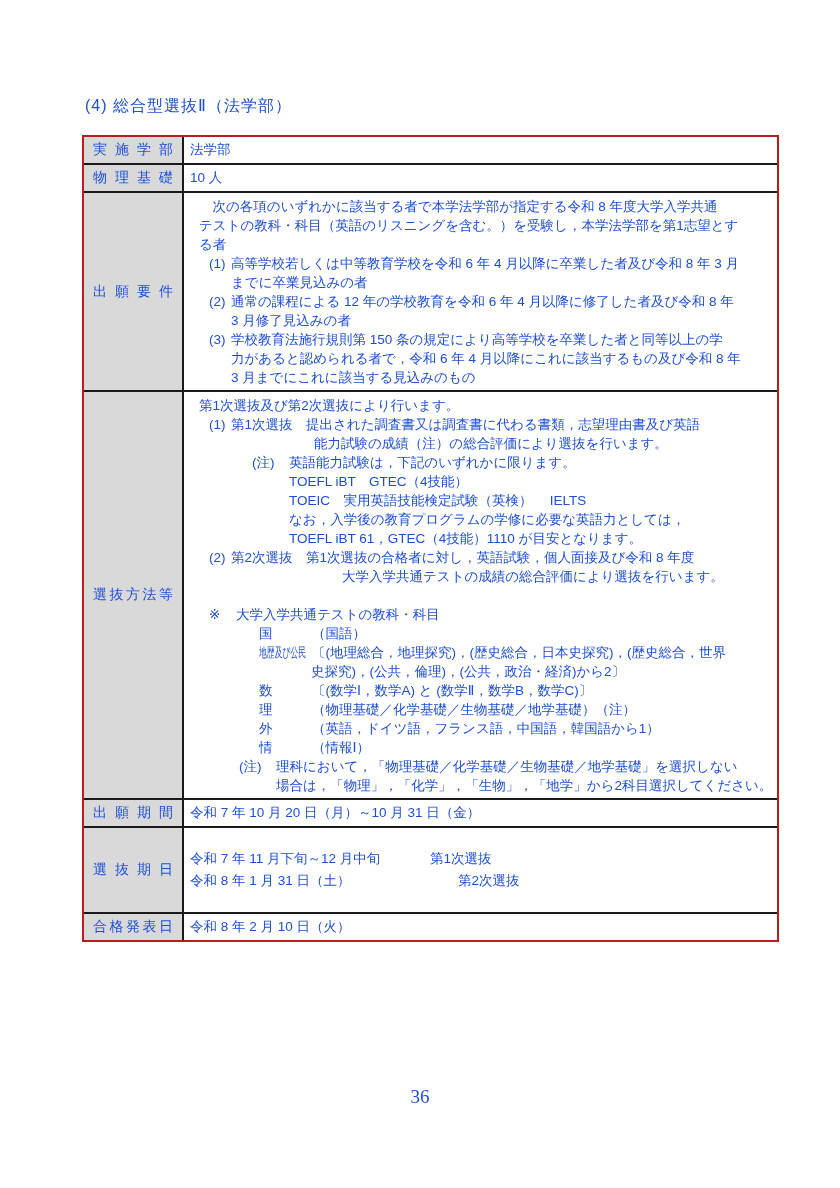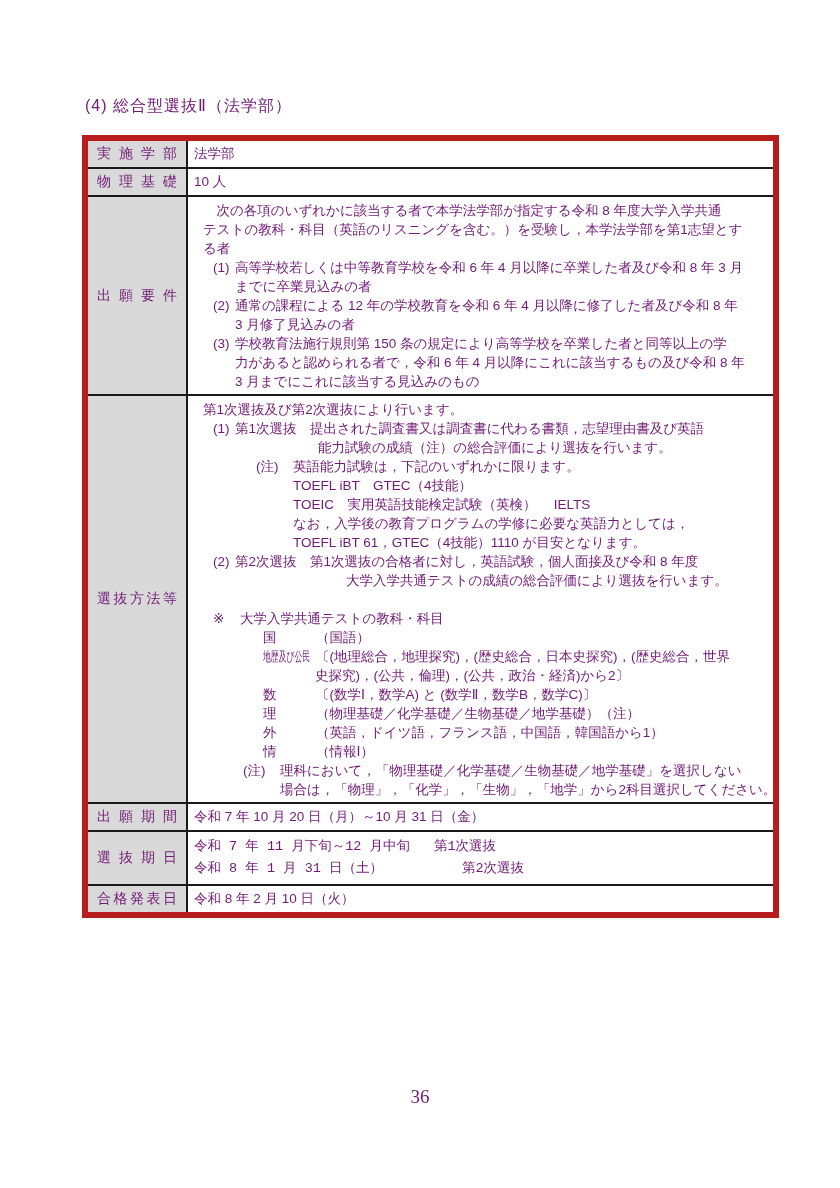--- a/index.html
+++ b/index.html
@@ -1,27 +1,27 @@
 <!DOCTYPE html>
 <html lang="ja"><head>
 <meta charset="utf-8">
 <style>
   html,body{margin:0;padding:0;background:#ffffff;}
   .page{
     position:relative;width:840px;height:1188px;background:#ffffff;
     font-family:"Liberation Sans","DejaVu Sans",sans-serif;
-    color:#701a75;overflow:hidden;
+    color:#1d4ed8;overflow:hidden;
   }
   .title{
     position:absolute;left:85px;top:96px;
     font-size:16px;letter-spacing:1px;white-space:pre;
   }
   .table{
     position:absolute;left:82px;top:135px;width:697px;
-    border:6px solid #b91c1c;box-sizing:border-box;
+    border:2px solid #b91c1c;box-sizing:border-box;
   }
   .trow{display:flex;border-top:2px solid #1a1a1a;}
   .trow:first-child{border-top:none;}
   .tlabel{
     flex:none;width:100px;background:#d9d9d9;
     border-right:2px solid #1a1a1a;box-sizing:border-box;
     display:flex;align-items:center;justify-content:center;
     font-size:14px;
   }
   .tlabel span{display:block;width:80px;text-align:justify;text-align-last:justify;}
@@ -38,21 +38,21 @@
   .sel-cont{padding-left:115px;}
   .sel2-cont{padding-left:143px;}
   .note1{padding-left:53px;}     .note1 .m{width:37px;}
   .note1-body{padding-left:90px;}
   .blank{height:19px;}
   .kome{padding-left:10px;}      .kome .m{width:27px;}
   .subj{padding-left:60px;}      .subj .m{width:53px;}
   .subj-cont{padding-left:112px;}
   .note2{padding-left:40px;}     .note2 .m{width:37px;}
   .note2-cont{padding-left:77px;}
-  .tcontent.seldate{padding:4px 6px;font-family:Liberation Mono, monospace;}
+  .tcontent.seldate{padding:20px 6px;}
   .dline{display:flex;line-height:22px;white-space:pre;}
   .dline .left{flex:none;}
   .dline:nth-child(1) .left{width:240px;}
   .dline:nth-child(2) .left{width:268px;}
   .pagenum{
     position:absolute;left:0;top:1086px;width:100%;
     text-align:center;font-size:19px;
     font-family:"Liberation Serif","DejaVu Serif",serif;
   }
 </style>

